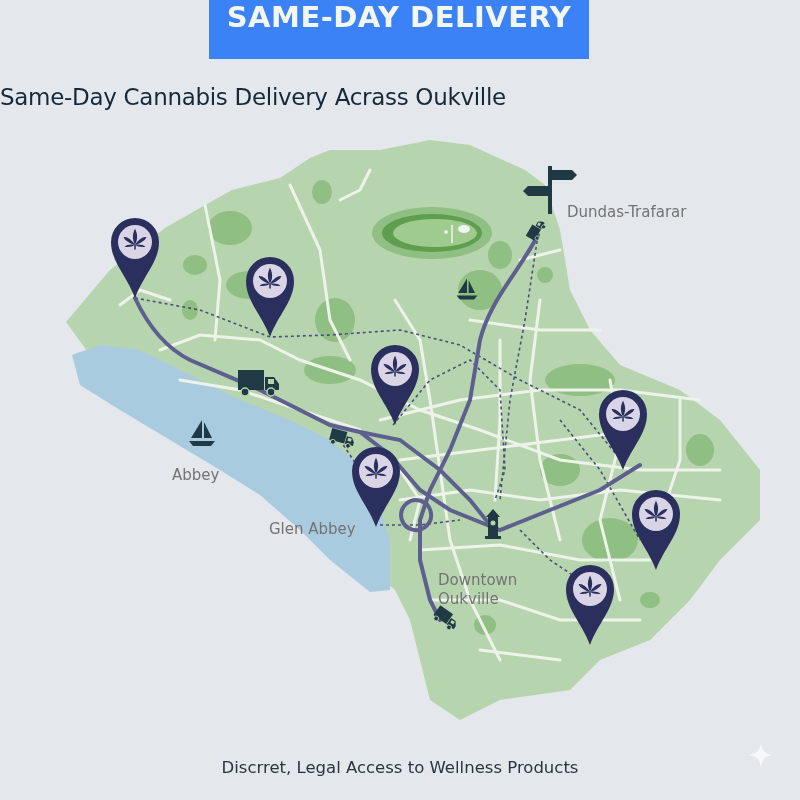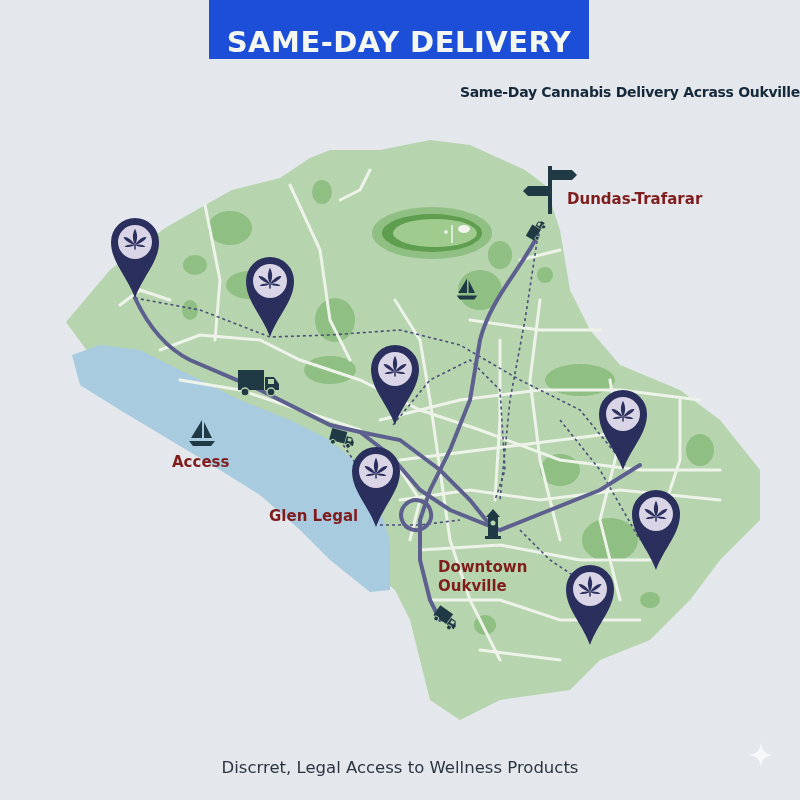--- a/index.html
+++ b/index.html
@@ -1,22 +1,22 @@
 <!DOCTYPE html>
 <html><head>
 <meta charset="utf-8">
 <style>
   html,body{margin:0;padding:0;}
   body{width:800px;height:800px;background:#e4e7eb;position:relative;overflow:hidden;font-family:"Liberation Sans",sans-serif;}
-  .banner{position:absolute;left:209px;top:0;width:380px;height:59px;background:#1d4ed8;display:flex;align-items:flex-end;justify-content:center;}
+  .banner{position:absolute;left:209px;top:0;width:380px;height:59px;background:#3b82f6;display:flex;align-items:flex-start;justify-content:center;}
   .banner span{color:#f4f7f0;font-family:"DejaVu Sans",sans-serif;font-weight:bold;font-size:29px;letter-spacing:0.5px;}
-  .subtitle{position:absolute;left:0;top:84px;width:800px;text-align:right;color:#15293a;font-family:"DejaVu Sans",sans-serif;font-weight:bold;font-size:14px;letter-spacing:-0.3px;}
+  .subtitle{position:absolute;left:0;top:84px;width:800px;text-align:left;color:#15293a;font-family:"DejaVu Sans",sans-serif;font-weight:normal;font-size:23px;letter-spacing:-0.3px;}
   .footer{position:absolute;left:0;top:758px;width:800px;text-align:center;color:#2a3440;font-family:"DejaVu Sans",sans-serif;font-size:16.5px;}
   svg.map{position:absolute;left:0;top:0;}
-  .label{position:absolute;color:#7f1d1d;font-family:"DejaVu Sans",sans-serif;font-weight:bold;font-size:15px;line-height:19px;white-space:nowrap;}
+  .label{position:absolute;color:#737373;font-family:"DejaVu Sans",sans-serif;font-weight:normal;font-size:15px;line-height:19px;white-space:nowrap;margin-top:13px;}
   .label.center{text-align:left;}
   .sparkle{position:absolute;left:748px;top:742px;width:26px;height:26px;}
 </style>
 </head>
 <body>
 
 <div class="banner">
   <span>SAME-DAY DELIVERY</span>
 </div>
 <div class="subtitle">Same-Day Cannabis Delivery Acrass Oukville</div>
@@ -146,22 +146,22 @@
 
   <g fill="#1f3a45">
     <path d="M486,517 L493,509 L500,517Z"></path>
     <rect x="488" y="517" width="10" height="20"></rect>
     <circle cx="493" cy="523" r="2.5" fill="#b6d4ad"></circle>
     <rect x="485" y="536" width="16" height="3"></rect>
   </g>
 </svg>
 
 <div class="label" style="left:567px;top:190px;">Dundas-Trafarar</div>
-<div class="label" style="left:172px;top:453px;">Access</div>
-<div class="label" style="left:269px;top:507px;">Glen Legal</div>
+<div class="label" style="left:172px;top:453px;">Abbey</div>
+<div class="label" style="left:269px;top:507px;">Glen Abbey</div>
 <div class="label center" style="left:438px;top:558px;width:90px;">
   <div>Downtown</div>
   <div>Oukville</div>
 </div>
 
 <div class="footer">Discrret, Legal Access to Wellness Products</div>
 
 <svg class="sparkle" viewBox="0 0 26 26">
   <path d="M13,0 C14,9 17,12 26,13 C17,14 14,17 13,26 C12,17 9,14 0,13 C9,12 12,9 13,0Z" fill="#f7f8fa"></path>
 </svg>

